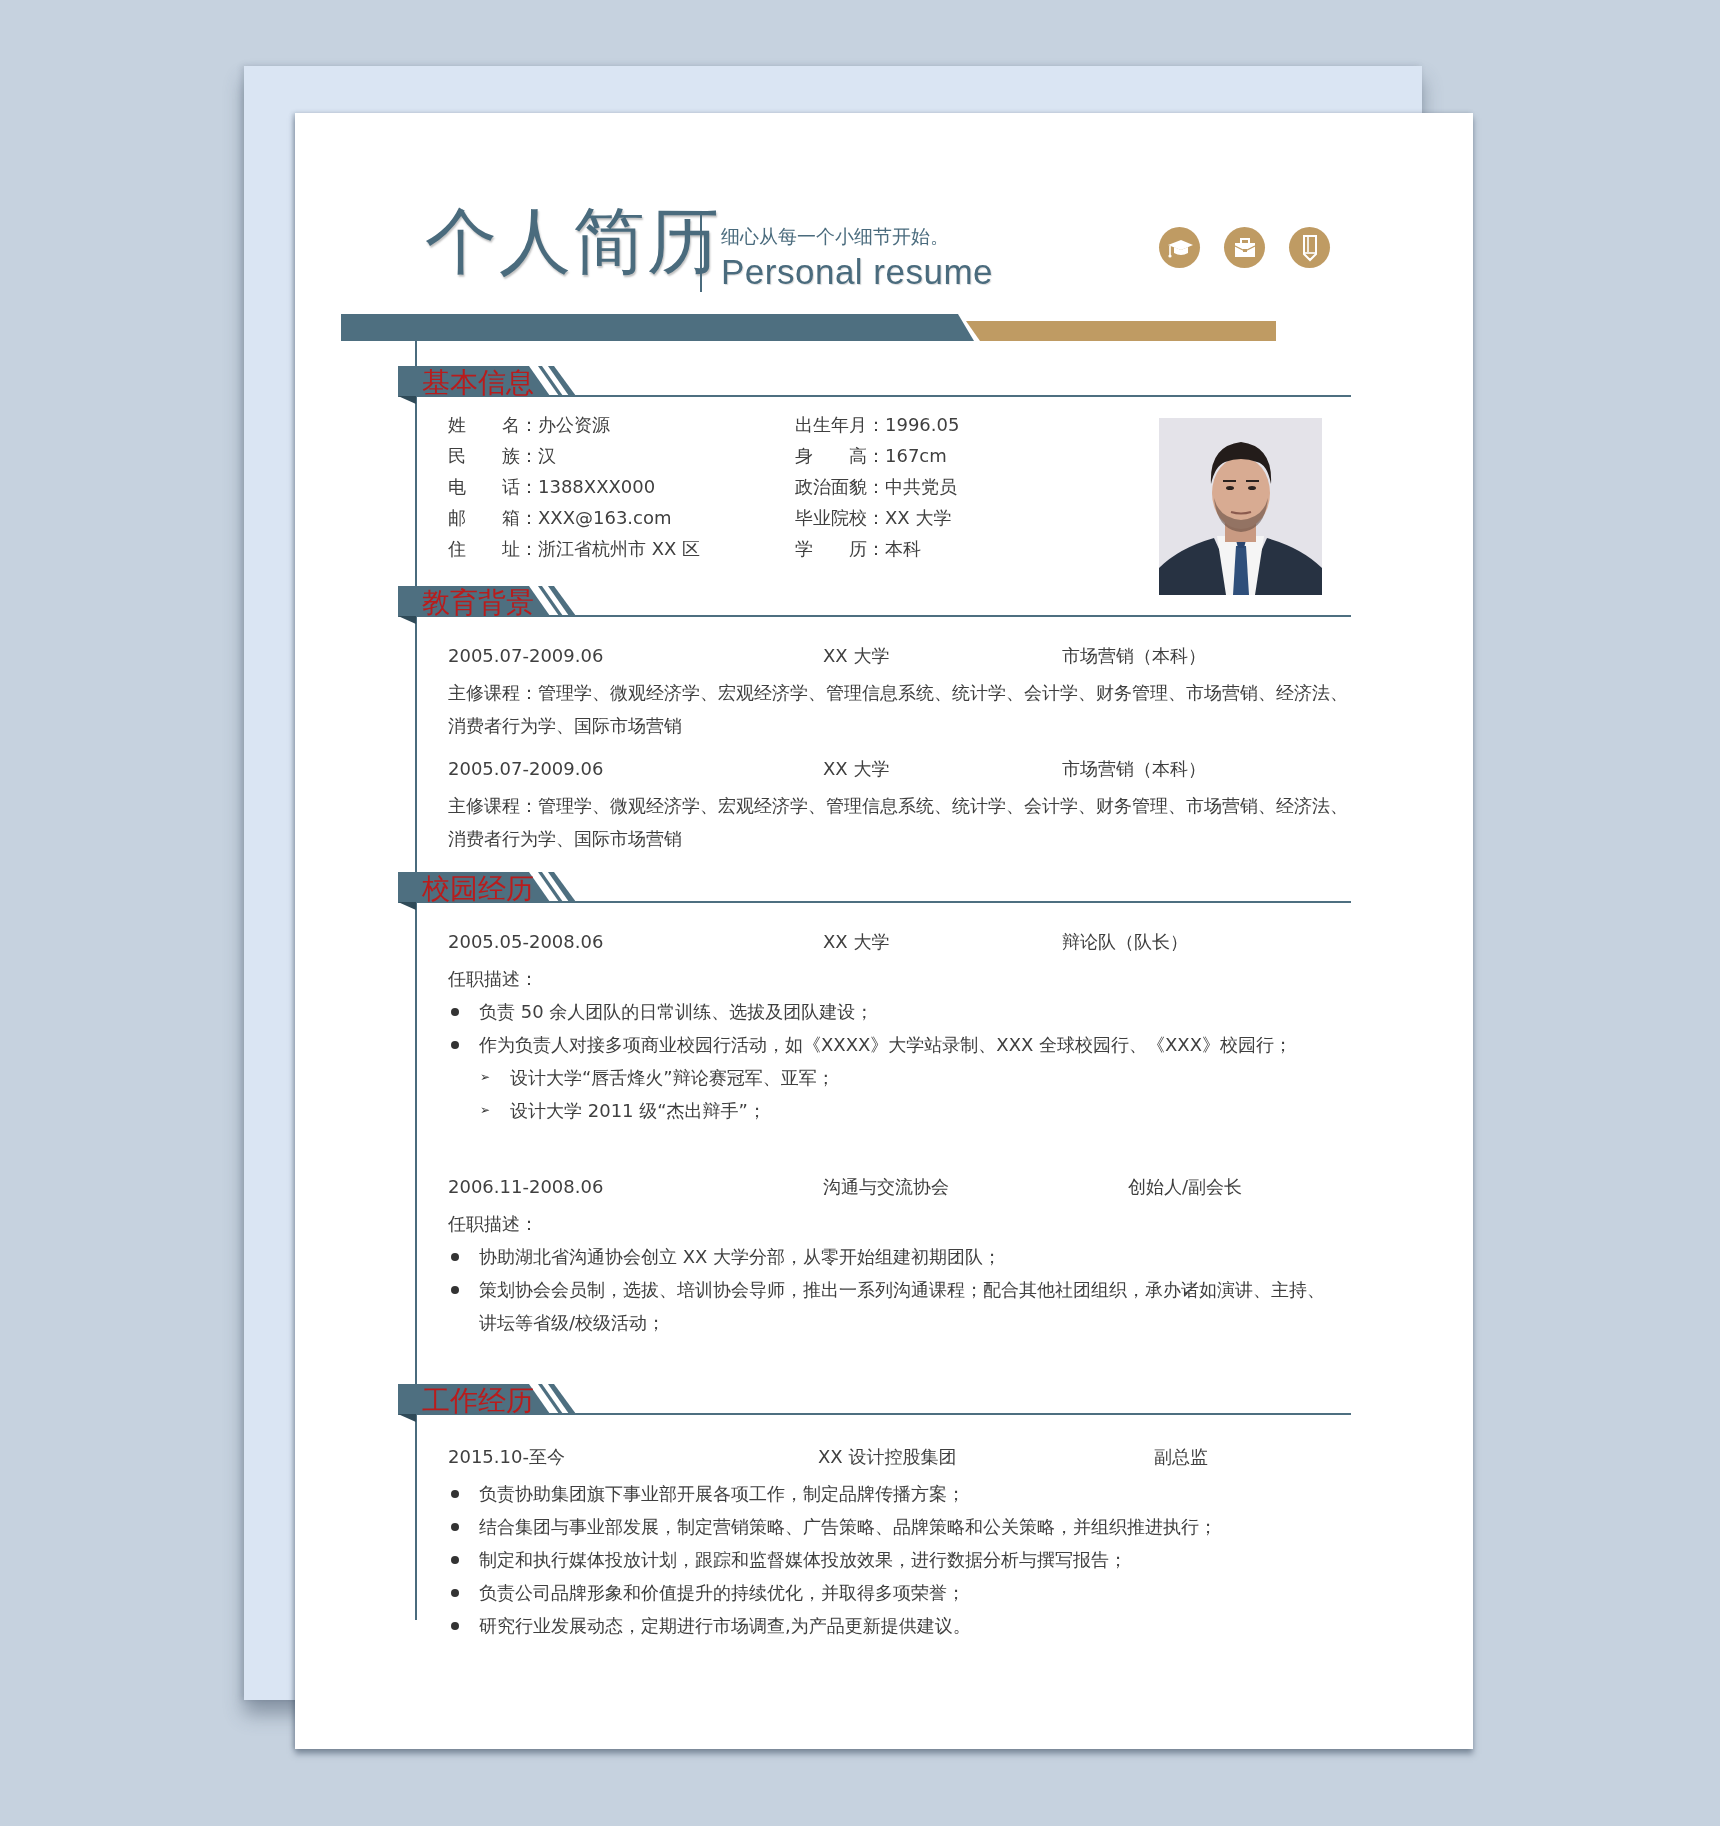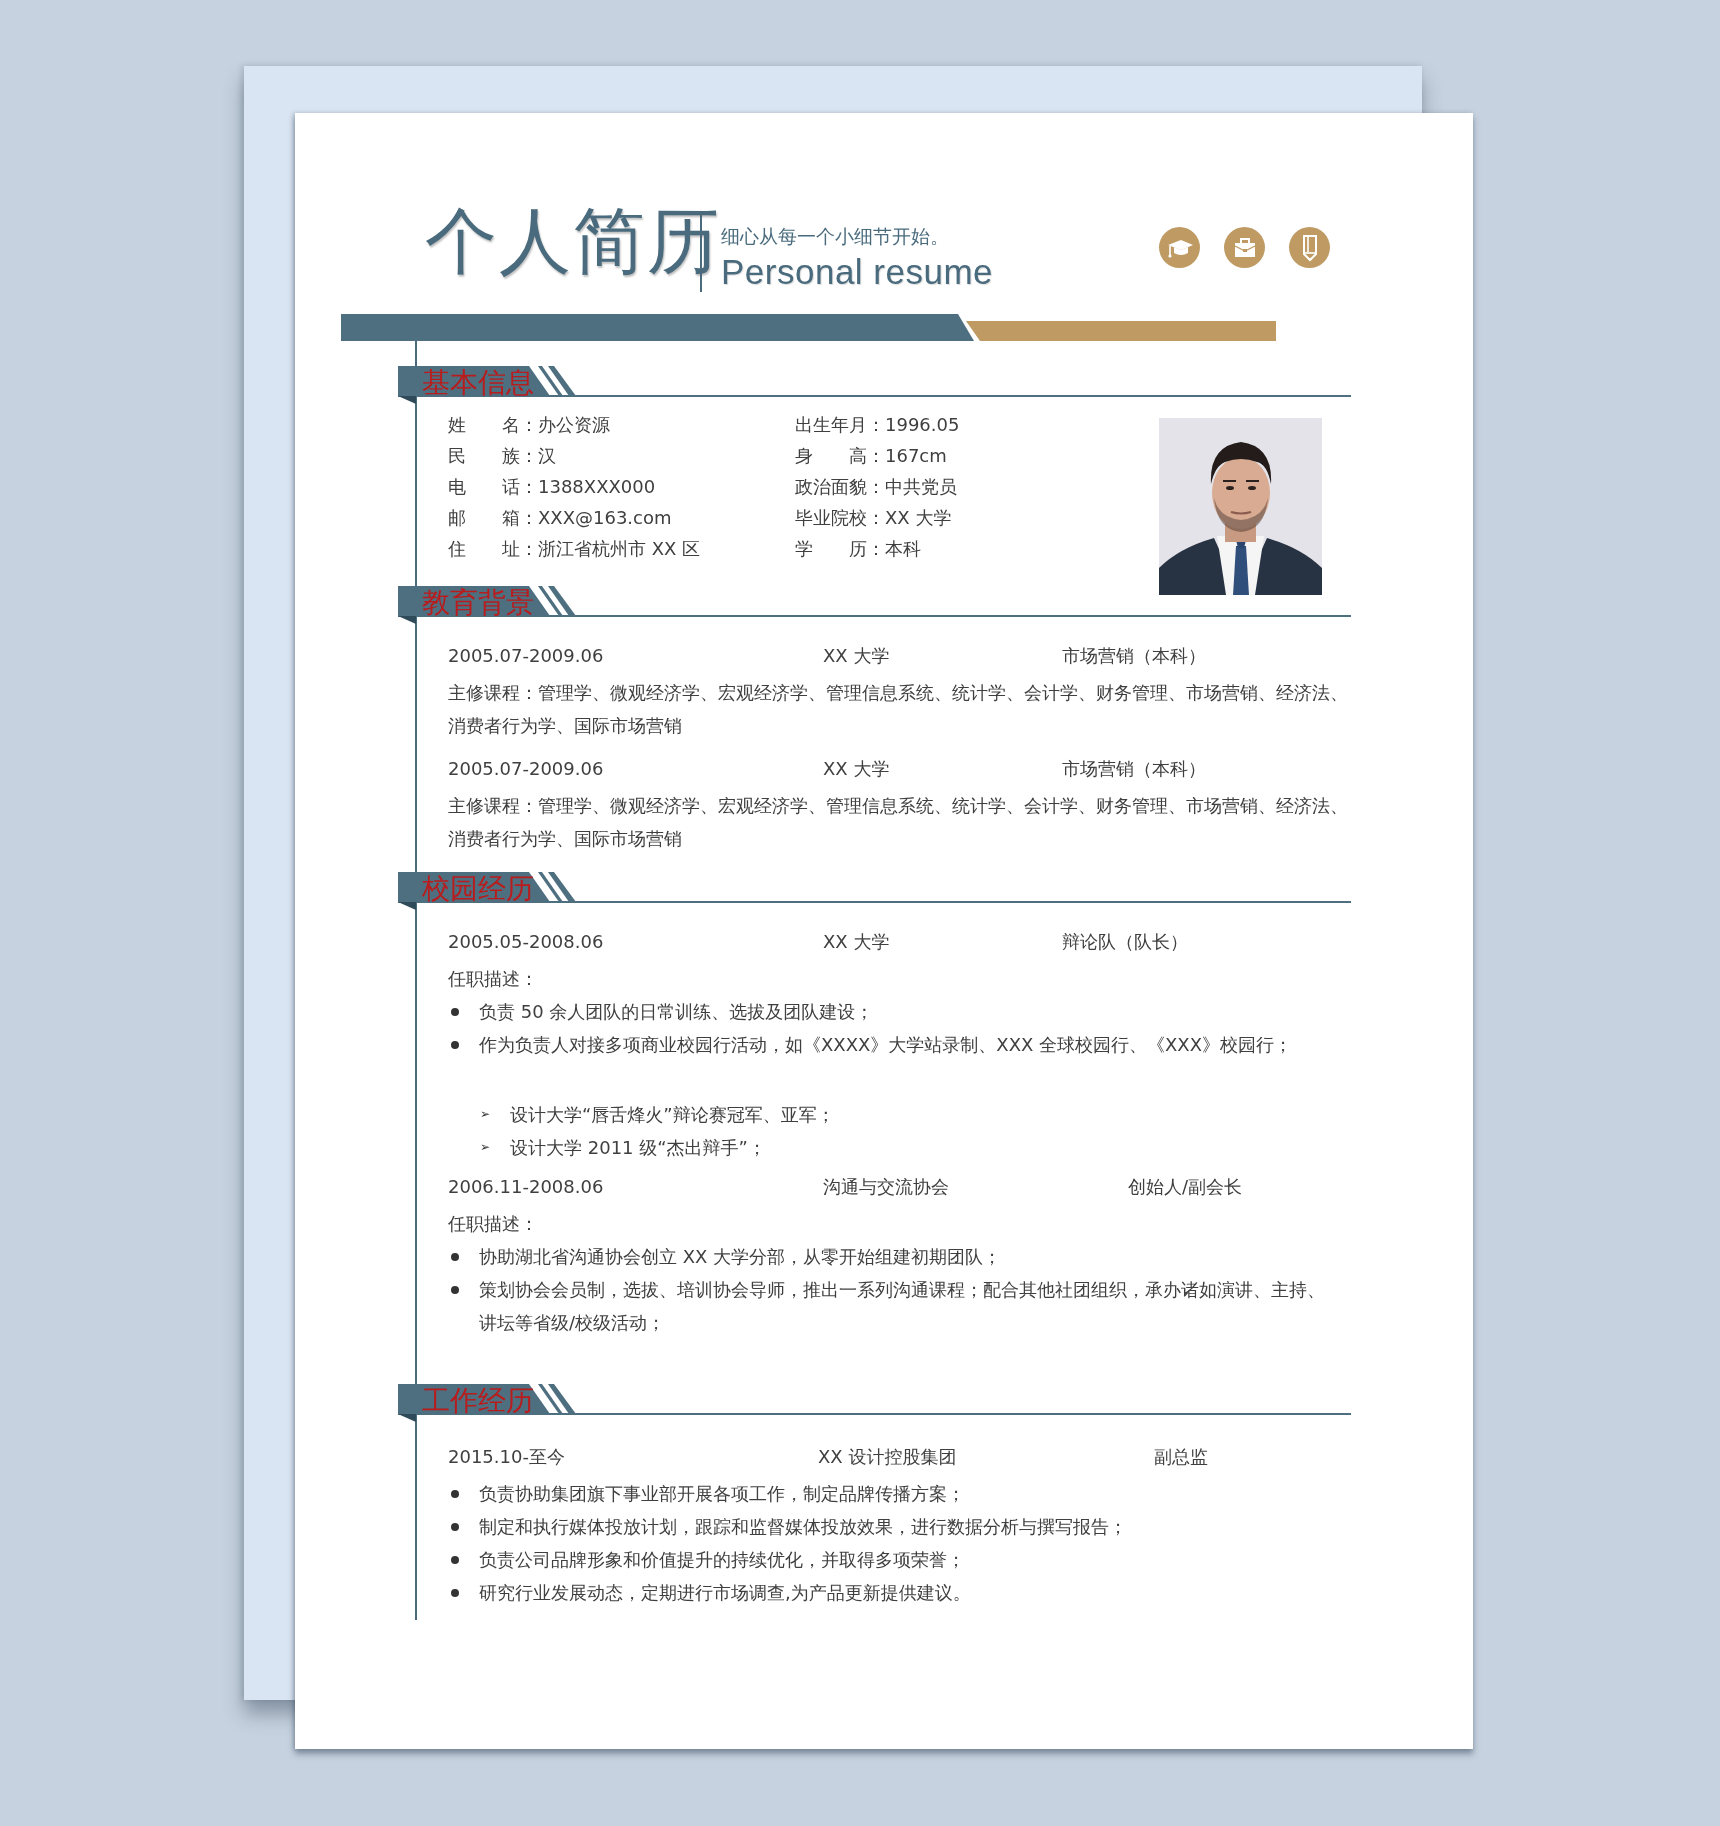--- a/index.html
+++ b/index.html
@@ -80,21 +80,21 @@
     }
 
     .txt { font-size: 18px; line-height: 1; white-space: nowrap; color: #3f3f3f; font-family: "DejaVu Sans", sans-serif; }
     .para { font-size: 18px; line-height: 33px; color: #3f3f3f; font-family: "DejaVu Sans", sans-serif; }
     .bullet-list { list-style: none; }
     .bullet-list li { position: relative; padding-left: 31px; font-size: 18px; line-height: 33px; color: #3f3f3f; font-family: "DejaVu Sans", sans-serif; }
     .bullet-list li::before {
       content: ""; position: absolute; left: 3px; top: 13px;
       width: 8px; height: 8px; border-radius: 50%; background: #333;
     }
-    .sub-list { list-style: none; margin-top: 37px; }
+    .sub-list { list-style: none; }
     .sub-list li { position: relative; padding-left: 62px; font-size: 18px; line-height: 33px; color: #3f3f3f; font-family: "DejaVu Sans", sans-serif; }
     .sub-list li::before {
       content: "➢"; position: absolute; left: 32px; top: 0; font-size: 12px; color: #333;
     }
 
     .photo {
       left: 864px; top: 305px; width: 163px; height: 177px;
       background: #e4e3e9; overflow: hidden;
     }
   </style>
@@ -285,19 +285,20 @@
   </div>
 
   <div class="abs" style="left:153px; top:1331px; width:900px;">
     <div style="position:relative; height:33px;">
       <span class="txt abs" style="left:0; top:4px;">2015.10-至今</span>
       <span class="txt abs" style="left:370px; top:4px;">XX 设计控股集团</span>
       <span class="txt abs" style="left:706px; top:4px;">副总监</span>
     </div>
     <ul class="bullet-list">
       <li>负责协助集团旗下事业部开展各项工作，制定品牌传播方案；</li>
+      <li>结合集团与事业部发展，制定营销策略、广告策略、品牌策略和公关策略，并组织推进执行；</li>
       <li>制定和执行媒体投放计划，跟踪和监督媒体投放效果，进行数据分析与撰写报告；</li>
       <li>负责公司品牌形象和价值提升的持续优化，并取得多项荣誉；</li>
       <li>研究行业发展动态，定期进行市场调查,为产品更新提供建议。</li>
     </ul>
   </div>
 
 </div>
 
 </body></html>

